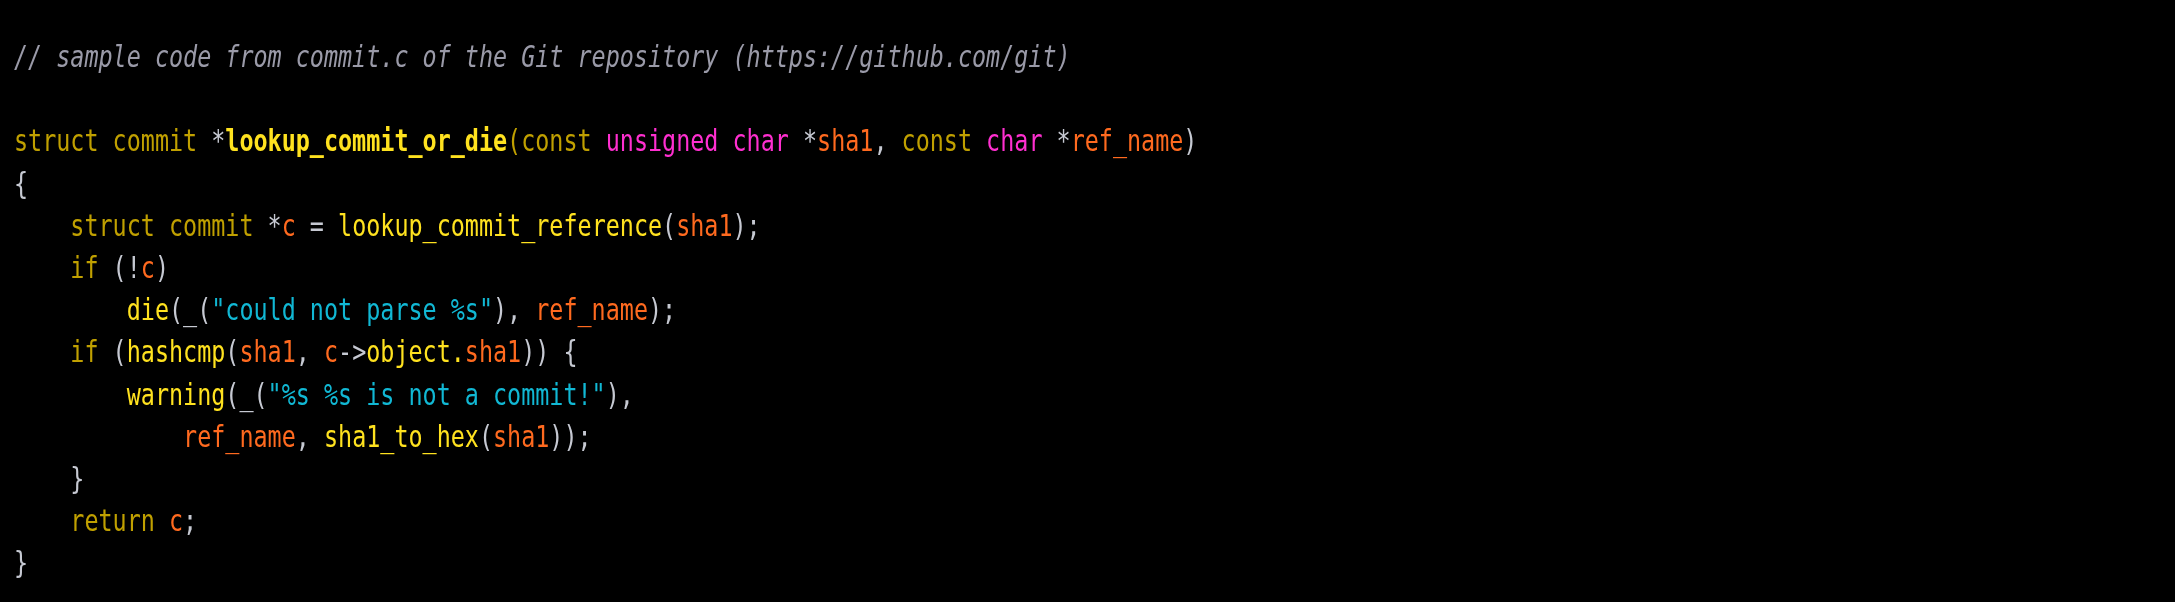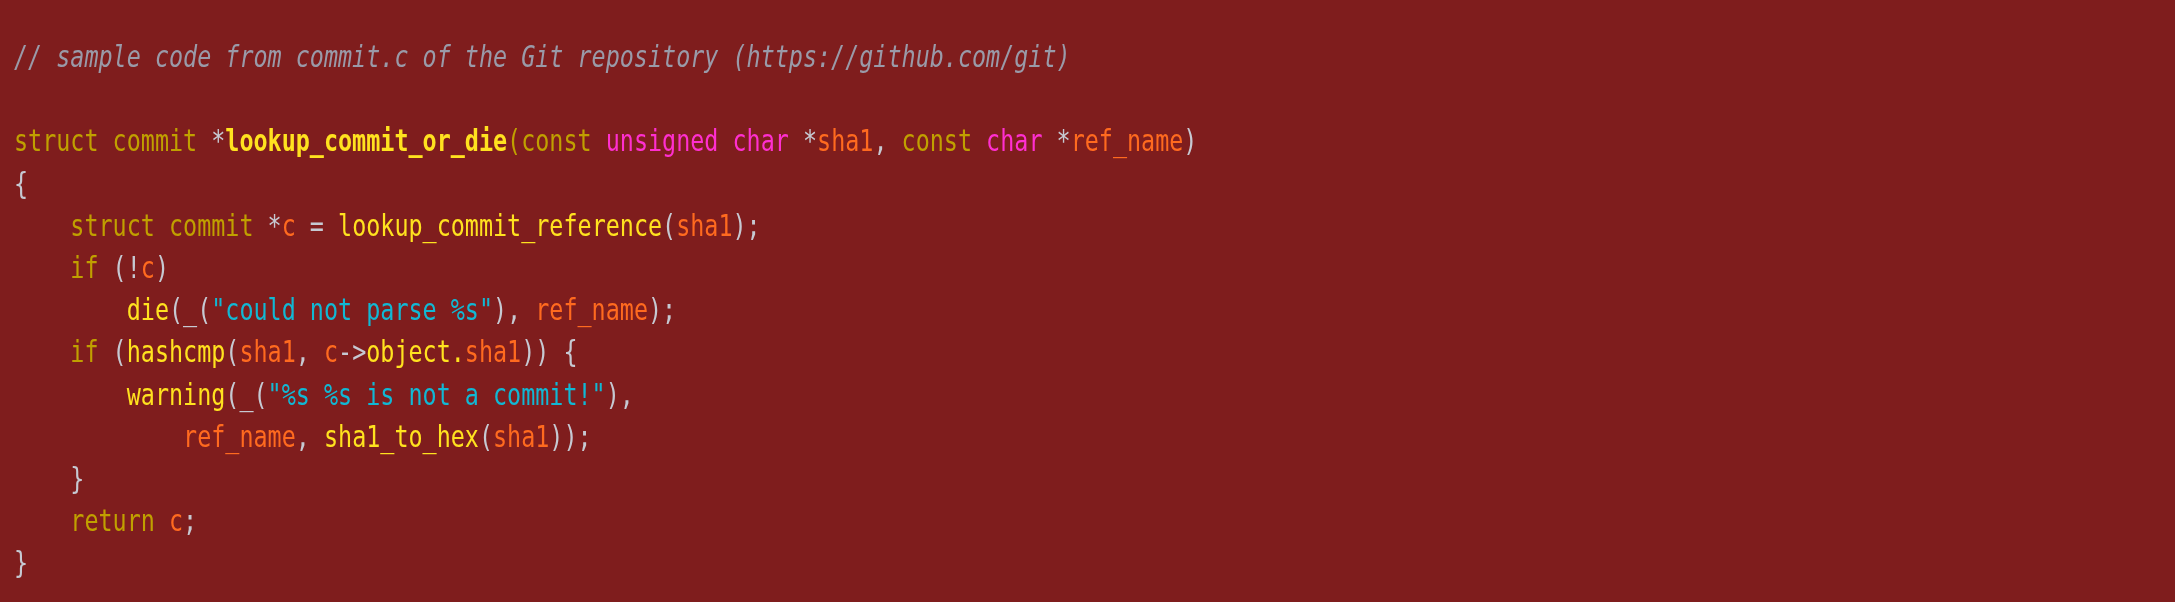--- a/index.html
+++ b/index.html
@@ -3,21 +3,21 @@
 <meta charset="utf-8">
 <style>
   html, body {
     margin: 0;
     padding: 0;
     background: #32323e;
   }
   #screen {
     width: 2175px;
     height: 602px;
-    background: #7f1d1d;
+    background: #000000;
     position: relative;
     overflow: hidden;
     box-sizing: border-box;
   }
   #code {
     position: absolute;
     left: 14px;
     top: 6px;
     font-family: "DejaVu Sans Mono", "Liberation Mono", monospace;
     font-size: 30px;

